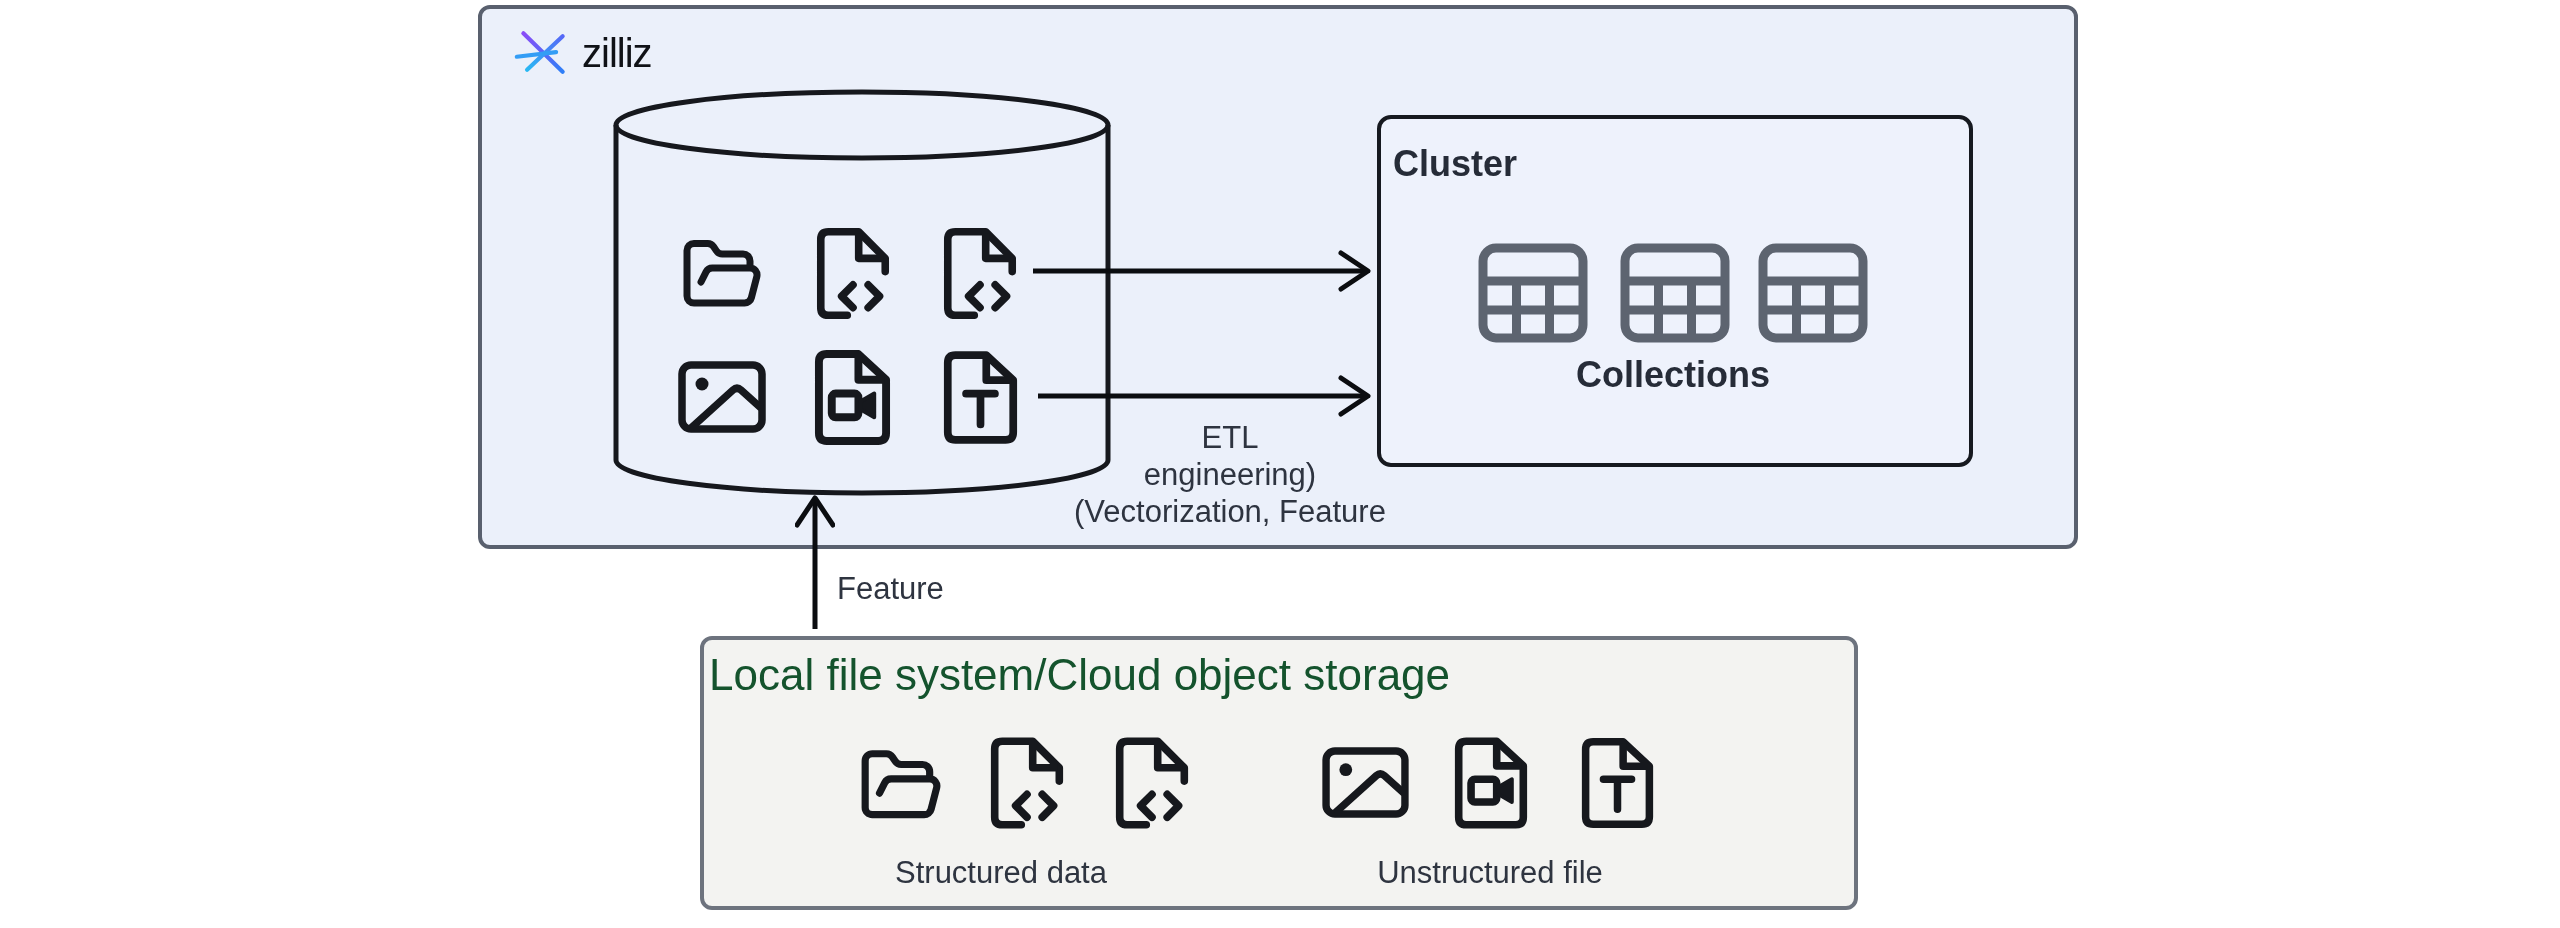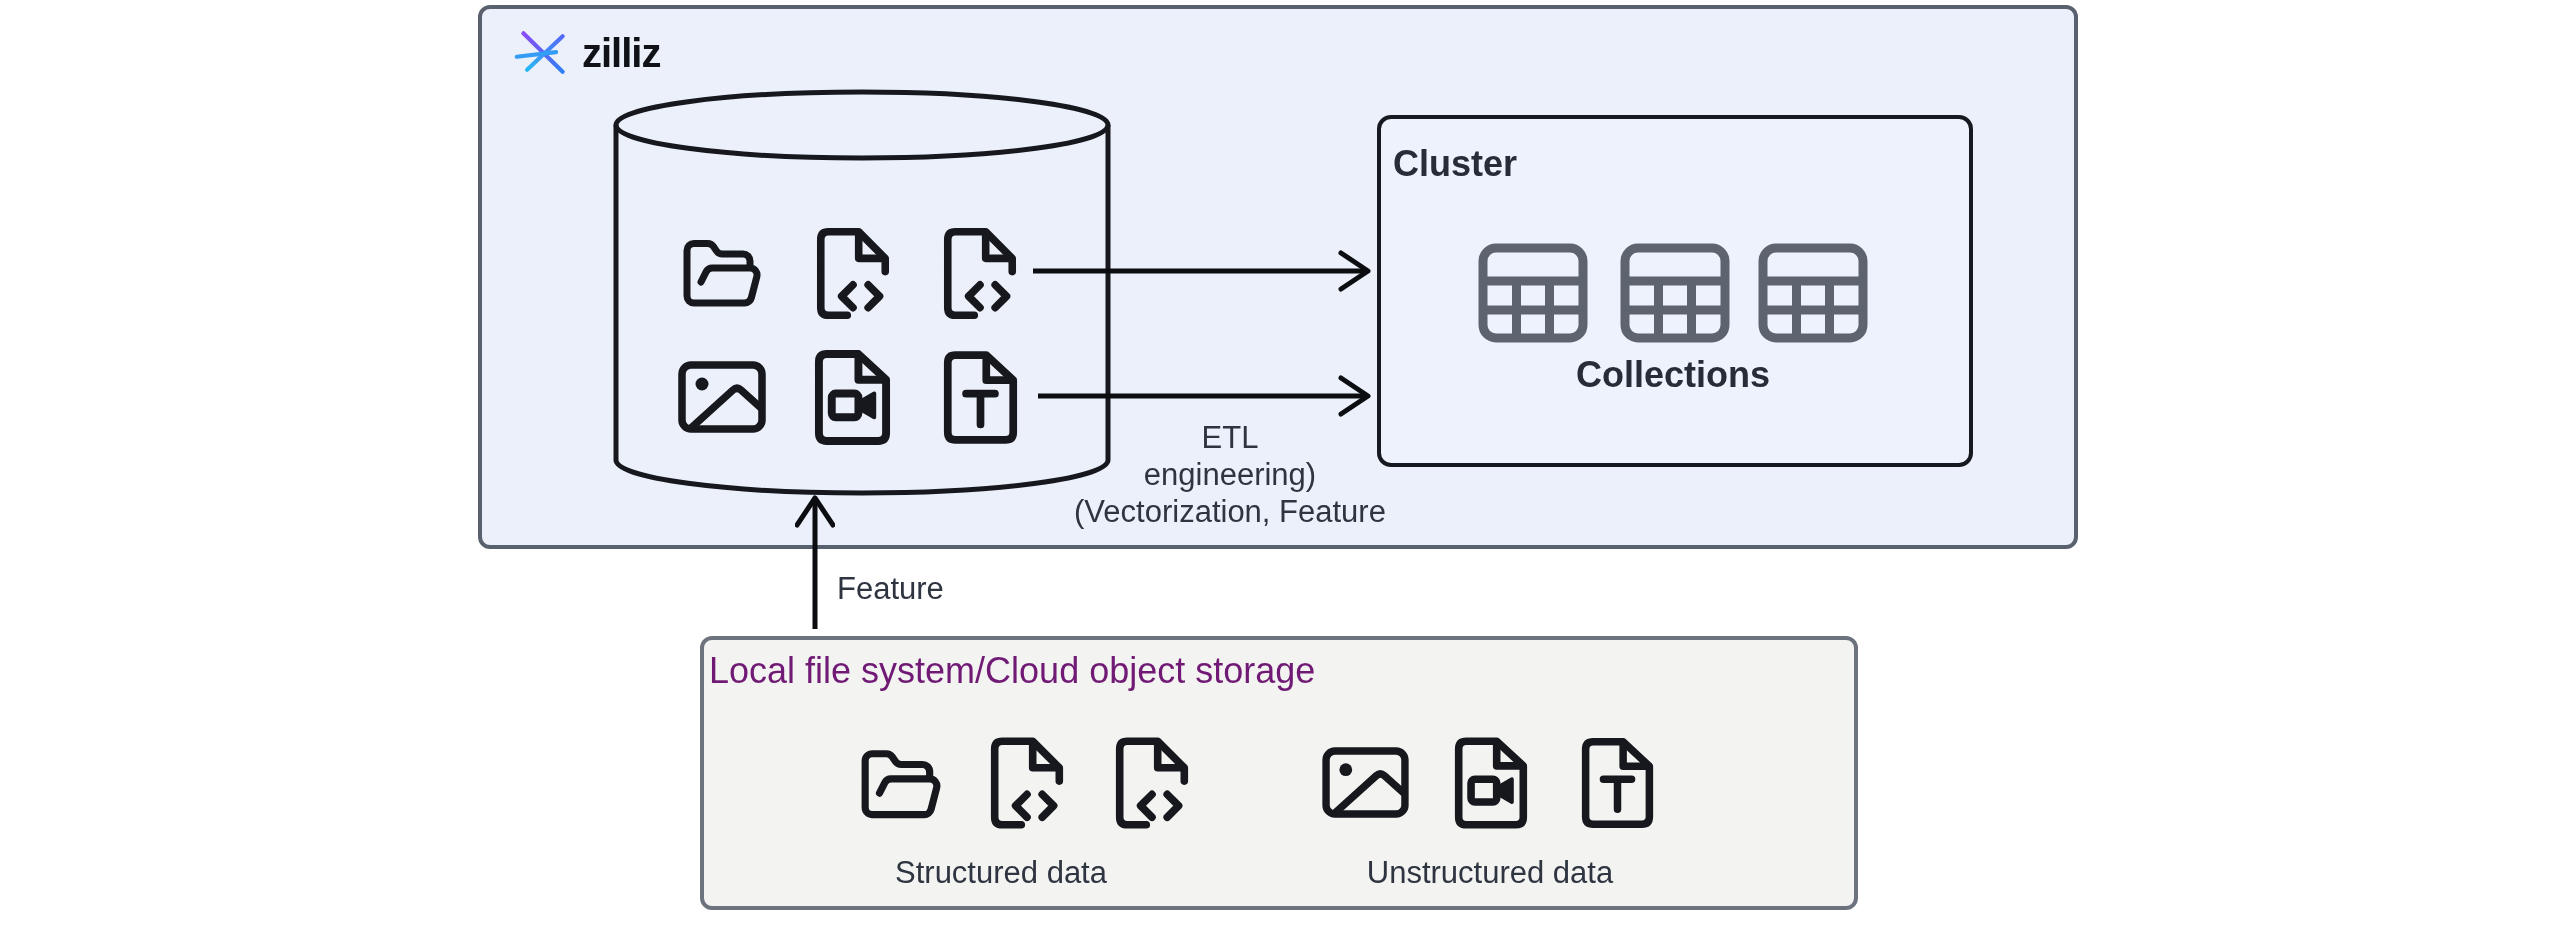--- a/index.html
+++ b/index.html
@@ -9,22 +9,22 @@
   .box-platform{left:478px;top:5px;width:1600px;height:544px;background:#ebf0fa;
       border:4px solid #59606e;border-radius:12px;box-sizing:border-box;}
   .box-cluster{left:1377px;top:115px;width:596px;height:352px;background:#eef2fc;
       border:4px solid #16191f;border-radius:14px;box-sizing:border-box;}
   .box-storage{left:700px;top:636px;width:1158px;height:274px;background:#f3f3f1;
       border:4px solid #6d737e;border-radius:12px;box-sizing:border-box;}
   .title{font-size:36px;font-weight:bold;color:#262c38;}
   .label{font-size:31px;color:#2e3440;}
   .center{text-align:center;}
   .logo{left:514px;top:24px;display:flex;align-items:center;gap:10px;}
-  .logo-text{font-size:40px;font-weight:700;color:#101217;letter-spacing:-1px;line-height:58px;}
-  .storage-title{font-size:36px;color:#701a75;}
+  .logo-text{font-size:40px;font-weight:400;color:#101217;letter-spacing:-1px;line-height:58px;}
+  .storage-title{font-size:44px;color:#14532d;}
   svg{display:block;}
 </style>
 </head>
 <body>
 
 <div class="stage">
 
   <svg width="0" height="0" style="position:absolute" aria-hidden="true">
     <defs>
       <linearGradient id="gv" x1="0" y1="0" x2="0" y2="1">
@@ -167,15 +167,15 @@
 
   <svg class="abs" style="left:1322px;top:747px;" width="87" height="71">
       <use href="#i-image"></use>
     </svg>
   <svg class="abs" style="left:1453px;top:737px;" width="76" height="92">
       <use href="#i-filevideo"></use>
     </svg>
   <svg class="abs" style="left:1580px;top:737px;" width="75" height="92">
       <use href="#i-filetext"></use>
     </svg>
-  <div class="abs label center" style="left:1340px;top:855px;width:300px;">Unstructured data</div>
+  <div class="abs label center" style="left:1340px;top:855px;width:300px;">Unstructured file</div>
 
 </div>
 
 </body></html>

